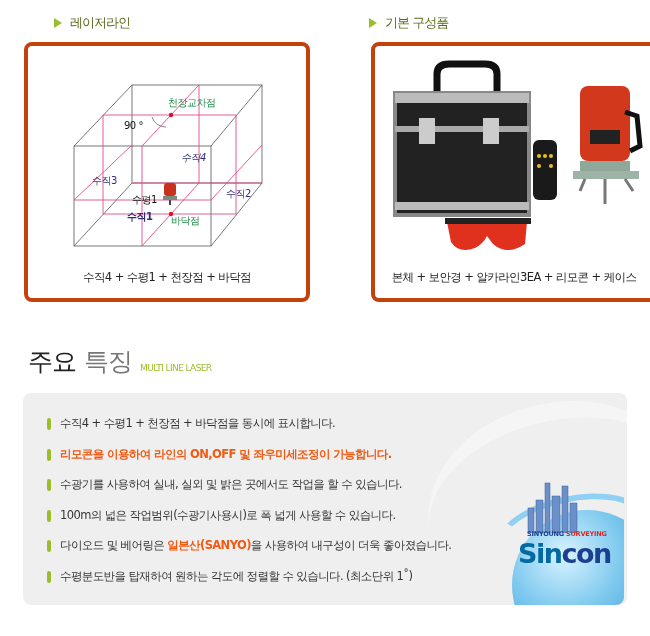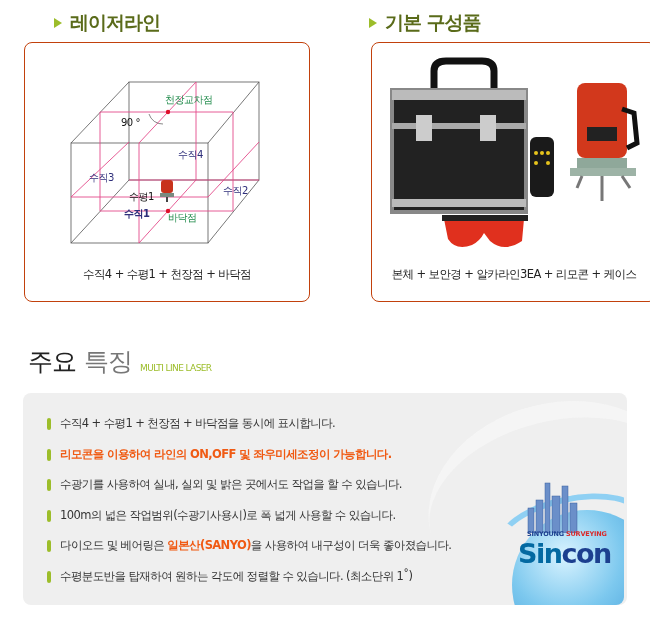--- a/index.html
+++ b/index.html
@@ -1,24 +1,24 @@
 <!DOCTYPE html>
 <html><head>
 <meta charset="utf-8">
 <style>
   * { margin:0; padding:0; box-sizing:border-box; }
   html, body { width:650px; height:636px; background:#ffffff; overflow:hidden; }
   body { position:relative; font-family:"DejaVu Sans","Liberation Sans",sans-serif; color:#333; }
 
-  .sec-title { position:absolute; top:12px; height:22px; display:flex; align-items:center; font-size:19px; font-weight:bold; color:#5a6b1a; letter-spacing:-1px;padding-left:28px; }
+  .sec-title { position:absolute; top:12px; height:22px; display:flex; align-items:center; font-size:13px; font-weight:normal; color:#5a6b1a; letter-spacing:-1px;padding-left:28px; }
   .sec-title .tri { width:0; height:0; border-top:5px solid transparent; border-bottom:5px solid transparent; border-left:8px solid #9cbd2a; margin-right:8px; }
   #title-left { left:26px; }
   #title-right { left:341px; }
 
-  .box { position:absolute; top:42px; height:260px; border:1px solid #c2410c; border-radius:8px; background:#fff; }
+  .box { position:absolute; top:42px; height:260px; border:4px solid #c2410c; border-radius:8px; background:#fff; }
   #box-left { left:24px; width:286px; }
   #box-right { left:339px; width:286px;margin-left:32px; }
   .caption { position:absolute; left:0; right:0; top:224px; text-align:center; font-size:11.5px; color:#222; letter-spacing:-0.6px; }
 
   
   .diagram { position:absolute; left:36px; top:37px; width:200px; height:170px; }
   .diagram svg { position:absolute; left:0; top:0; }
   .lbl { position:absolute; font-size:10px; letter-spacing:-0.5px; }
   .lbl.blue { color:#2e2e7a; }
   .lbl.green { color:#1f8a4a; }
@@ -92,21 +92,21 @@
       <path d="M 88 34 A 14 14 0 0 0 102 44" stroke="#555" stroke-width="0.7" fill="none"></path>
       <circle cx="107" cy="32" r="2.2" fill="#e0102a"></circle>
       <circle cx="107" cy="131" r="2.2" fill="#e0102a"></circle>
 
       <rect x="100" y="100" width="12" height="13" rx="3" fill="#c8321c"></rect>
       <rect x="99" y="113" width="14" height="4" fill="#7a8a80"></rect>
       <rect x="105" y="117" width="2" height="5" fill="#444"></rect>
     </svg>
     <span class="lbl green" style="left:104px;top:13px;">천장교차점</span>
     <span class="lbl black" style="left:60px;top:37px;">90 °</span>
-    <span class="lbl blue" style="left:117px;top:68px;">수직4</span>
+    <span class="lbl blue" style="left:117px;top:68px;font-style:italic;">수직4</span>
     <span class="lbl blue" style="left:28px;top:91px;">수직3</span>
     <span class="lbl black" style="left:55px;top:110px;margin-left:13px;">수평1</span>
     <span class="lbl blue" style="left:162px;top:104px;">수직2</span>
     <span class="lbl blue" style="left:63px;top:127px;font-weight:bold;">수직1</span>
     <span class="lbl green" style="left:107px;top:131px;">바닥점</span>
   </div>
   <div class="caption">수직4 + 수평1 + 천장점 + 바닥점</div>
 </div>
 
 <div class="box" id="box-right">

